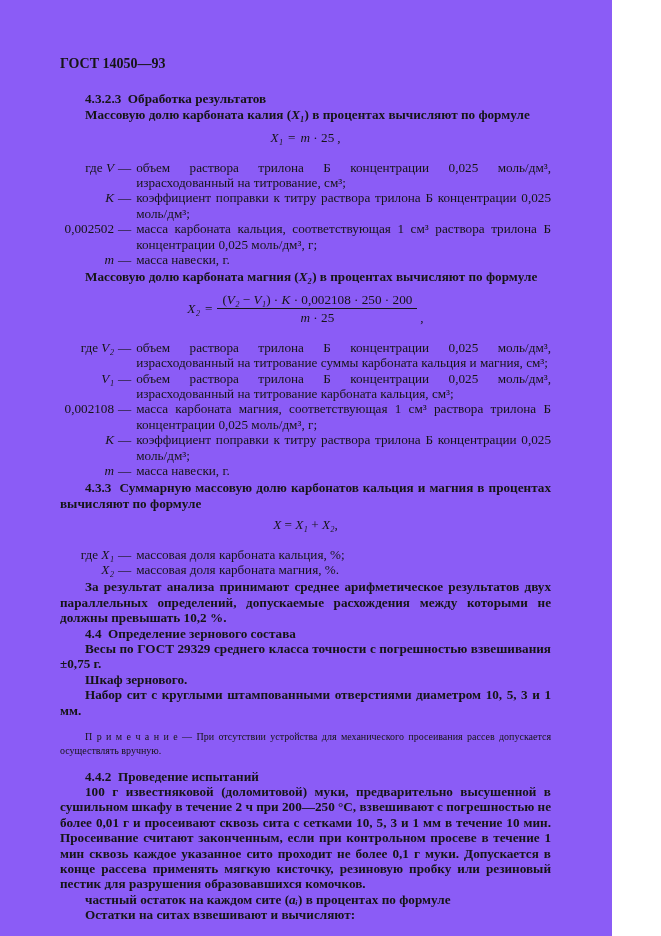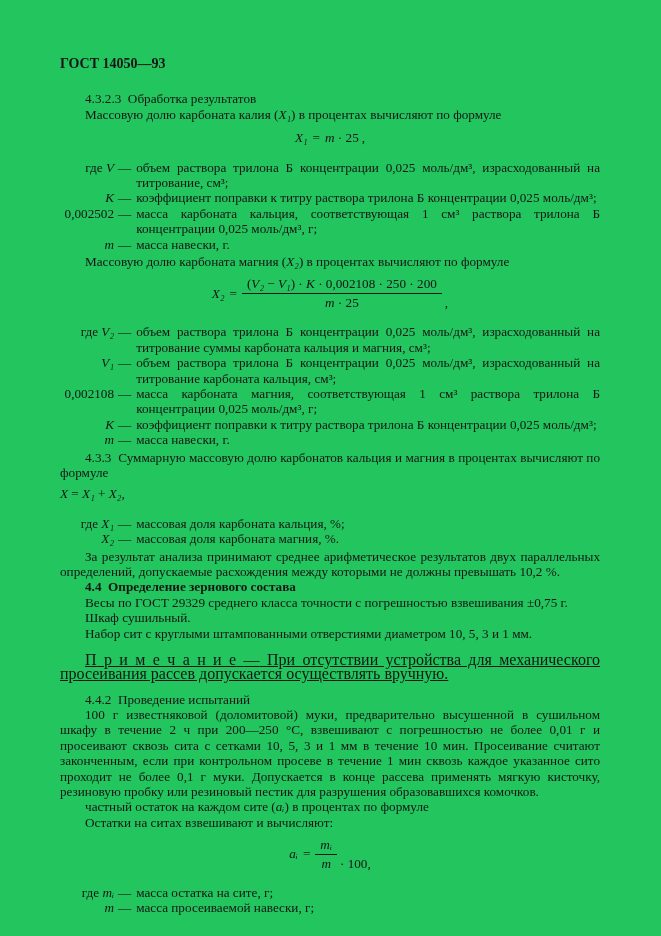--- a/index.html
+++ b/index.html
@@ -1,44 +1,44 @@
 <!DOCTYPE html>
 <html><head>
 <meta charset="utf-8">
 <style>
   html,body{margin:0;padding:0;background:#ffffff;}
   .page{
-    width:661px;height:936px;box-sizing:border-box;position:relative;overflow:hidden;
-    padding:56px 61px 0 60px;background:#22c55e;color:#151515;
+    width:612px;height:936px;box-sizing:border-box;position:relative;overflow:hidden;
+    padding:56px 61px 0 60px;background:#8b5cf6;color:#151515;
     font-family:"Liberation Serif","DejaVu Serif",serif;
     font-size:13.2px;line-height:15.4px;
   }
   .doc-header{font-weight:bold;font-size:14px;margin:0 0 20px 0;}
   p{margin:0;}
-  .p{text-indent:25px;text-align:justify;}
+  .p{text-indent:25px;text-align:justify;font-weight:bold;}
   .bold{font-weight:bold;}
   .var{font-style:italic;font-family:"Liberation Serif","DejaVu Serif",serif;}
   .num{font-style:normal;}
   
   .formula{display:flex;justify-content:center;align-items:center;margin:7px 0 6px 0;}
   .formula .lhs{font-style:italic;margin-right:5px;}
   .formula .eq{margin-right:5px;}
   .frac{display:inline-block;text-align:center;vertical-align:middle;}
   .frac .top{display:block;border-bottom:1px solid #151515;padding:0 5px 1px 5px;}
   .frac .bot{display:block;padding-top:1px;}
   .trail{margin-left:3px;align-self:flex-end;}
-  .formula-inline{text-align:left;margin:6px 0 5px 0;}
+  .formula-inline{text-align:center;margin:6px 0 5px 0;}
   
   .deflist{margin:14px 0 2px -12px;}
   .defrow{display:flex;align-items:flex-start;}
   .dt{flex:0 0 66px;text-align:right;white-space:nowrap;}
   .dashcell{flex:0 0 auto;padding:0 5px 0 4px;}
   .dd{flex:1;text-align:justify;}
   
-  .note{font-size:16px;line-height:13.8px;margin:12px 0 11px 0;text-align:justify;text-indent:25px;text-decoration:underline;}
+  .note{font-size:10px;line-height:13.8px;margin:12px 0 11px 0;text-align:justify;text-indent:25px;}
   .mt{margin-top:8px;}
 </style>
 </head>
 <body>
 
 <div class="page">
 
   <div class="doc-header">ГОСТ 14050—93</div>
 
   <p class="p">4.3.2.3 &nbsp;Обработка результатов</p>
@@ -130,21 +130,21 @@
     <div class="defrow">
       <span class="dt"><span></span><span class="var">X₂</span></span>
       <span class="dashcell">—</span>
       <span class="dd">массовая доля карбоната магния, %.</span>
     </div>
   </div>
 
   <p class="p">За результат анализа принимают среднее арифметическое результатов двух параллельных определений, допускаемые расхождения между которыми не должны превышать 10,2 %.</p>
   <p class="p bold">4.4 &nbsp;Определение зернового состава</p>
   <p class="p">Весы по ГОСТ 29329 среднего класса точности с погрешностью взвешивания ±0,75 г.</p>
-  <p class="p">Шкаф сушильный.</p>
+  <p class="p">Шкаф зернового.</p>
   <p class="p">Набор сит с круглыми штампованными отверстиями диаметром 10, 5, 3 и 1 мм.</p>
 
   <p class="note"><span>П р и м е ч а н и е</span> <span>—</span> <span>При отсутствии устройства для механического просеивания рассев допускается осуществлять вручную.</span></p>
 
   <p class="p mt">4.4.2 &nbsp;Проведение испытаний</p>
   <p class="p">100 г известняковой (доломитовой) муки, предварительно высушенной в сушильном шкафу в течение 2 ч при 200—250 °С, взвешивают с погрешностью не более 0,01 г и просеивают сквозь сита с сетками 10, 5, 3 и 1 мм в течение 10 мин. Просеивание считают законченным, если при контрольном просеве в течение 1 мин сквозь каждое указанное сито проходит не более 0,1 г муки. Допускается в конце рассева применять мягкую кисточку, резиновую пробку или резиновый пестик для разрушения образовавшихся комочков.</p>
   <p class="p"><span>частный остаток на каждом сите (</span><span class="var">aᵢ</span><span>) в процентах по формуле</span></p>
   <p class="p">Остатки на ситах взвешивают и вычисляют:</p>
 
   <div class="formula">

